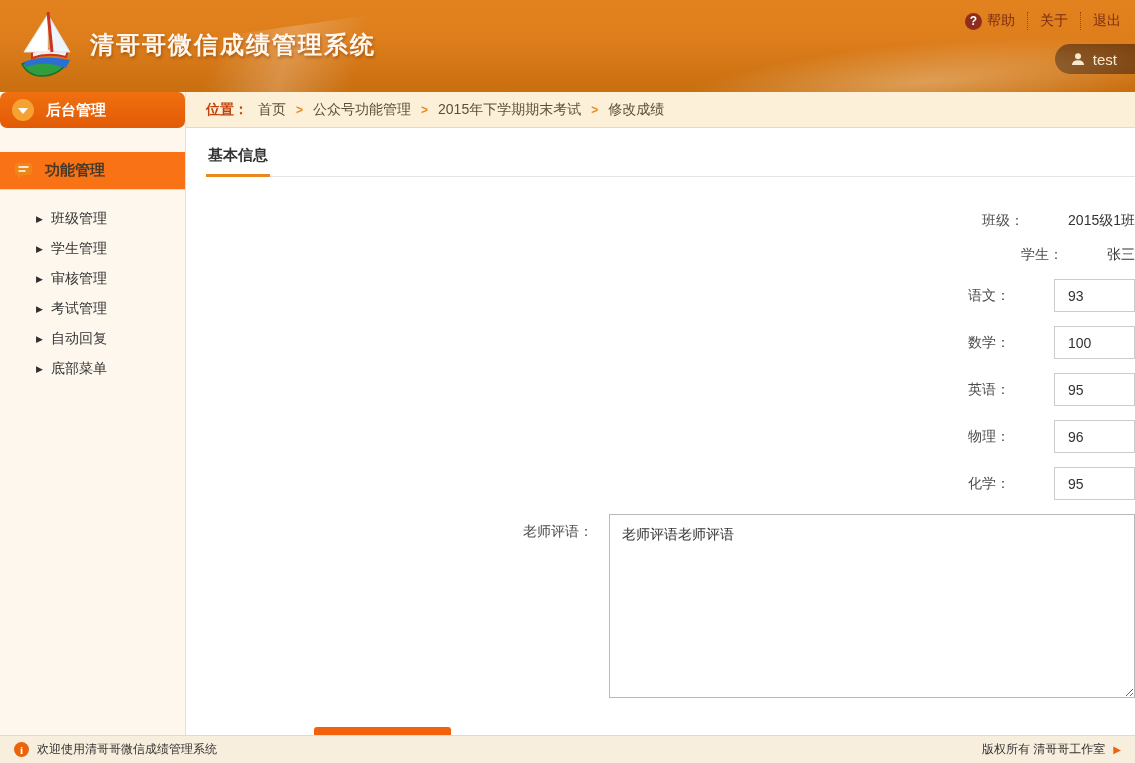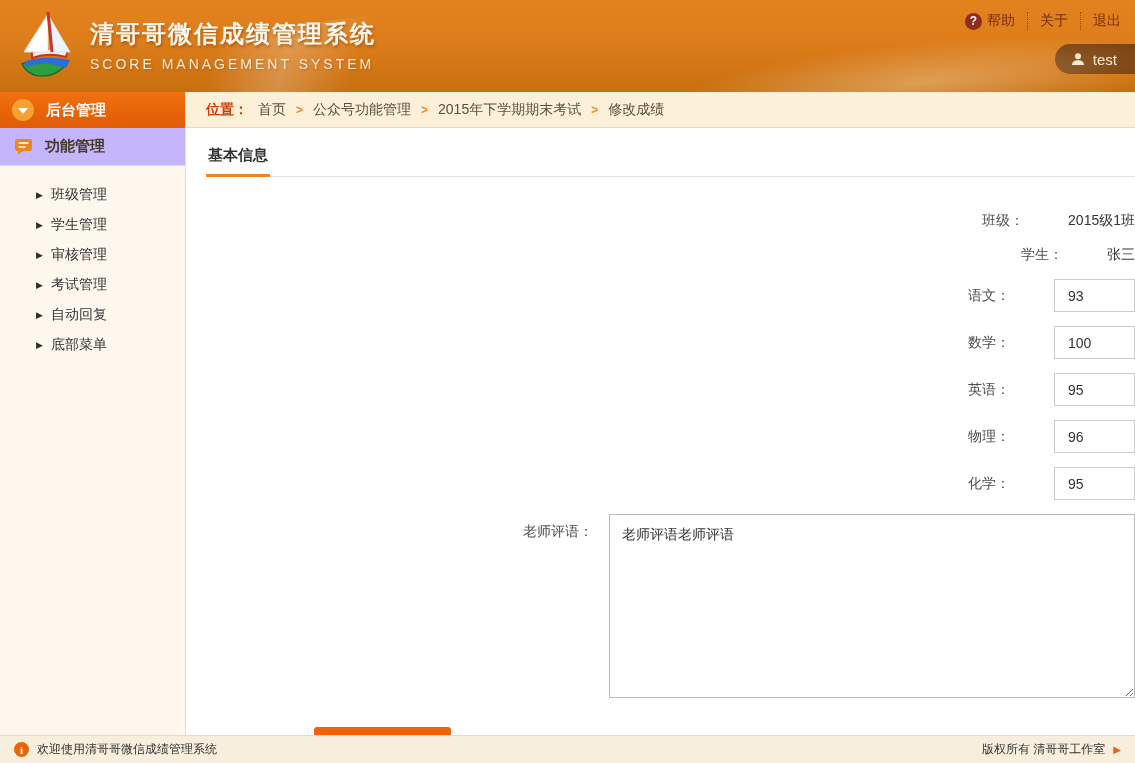--- a/index.html
+++ b/index.html
@@ -33,27 +33,27 @@
     background:rgba(86,43,8,.72); border-radius:16px 0 0 16px; display:flex; align-items:center;
     color:#f6e8cd; font-size:15px; cursor:pointer; }
   .user-icon { width:14px; height:14px; margin-right:8px; display:inline-block; }
 
   
   .body { flex:1 1 auto; display:flex; min-height:0; }
 
   
   .sidebar { width:186px; flex:0 0 186px; background:#fdf7ee; border-right:1px solid #ece0cd; display:flex; flex-direction:column; }
   .backstage { height:36px; background:linear-gradient(180deg,#f0700f 0%,#e25a06 100%);
-    display:flex; align-items:center; padding-left:12px; color:#fff; font-weight:bold; font-size:15px; cursor:pointer; }
+    display:flex; align-items:center; padding-left:12px; color:#fff; font-weight:bold; font-size:15px; cursor:pointer;border-radius:7px; }
   .backstage-icon { width:22px; height:22px; border-radius:50%; background:#f5a233; margin-right:12px;
     display:inline-flex; align-items:center; justify-content:center; }
   .chev-down { width:0; height:0; border-left:5px solid transparent; border-right:5px solid transparent;
     border-top:6px solid #fff; margin-top:1px; }
-  .func-header { height:38px; background:#c4b5fd; border-bottom:1px solid #f0ddb6;
-    display:flex; align-items:center; padding-left:14px; font-weight:bold; font-size:15px; color:#453a28; cursor:pointer; }
+  .func-header { height:38px; background:#f97316; border-bottom:1px solid #f0ddb6;
+    display:flex; align-items:center; padding-left:14px; font-weight:bold; font-size:15px; color:#453a28; cursor:pointer;margin-top:24px; }
   .func-icon { margin-right:12px; display:inline-flex; }
   .submenu { list-style:none; padding-top:14px; }
   .submenu li { height:30px; display:flex; align-items:center; padding-left:36px; font-size:14px; color:#333; cursor:pointer; }
   .tri { font-size:9px; color:#2f2f2f; margin-right:8px; }
 
   
   .main { flex:1 1 auto; display:flex; flex-direction:column; min-width:0; background:#fff; }
   .breadcrumb { height:36px; flex:0 0 36px; background:#fdf0d8; border-bottom:1px solid #eadbb9;
     display:flex; align-items:center; padding-left:20px; font-size:14px; color:#63523a; }
   .crumb-prefix { color:#c2410c; font-weight:bold; margin-right:10px; }
@@ -100,21 +100,20 @@
       <svg class="logo" viewBox="0 0 78 78">
         <path d="M14 58 Q30 50 60 56 Q50 70 34 70 Q20 70 14 58 Z" fill="#2e9e3f" stroke="#1c6e2a" stroke-width="1.5"></path>
         <path d="M16 56 Q36 48 62 54 L58 62 Q36 54 18 61 Z" fill="#2c6fd4"></path>
         <path d="M24 52 Q40 46 58 51 L60 44 Q40 40 24 46 Z" fill="#f5f2e8" stroke="#cc3322" stroke-width="2"></path>
         <path d="M40 8 L40 46 L16 46 Z" fill="#ffffff" stroke="#e8e2d2" stroke-width="1"></path>
         <path d="M42 12 L62 46 L42 46 Z" fill="#eef4fb" stroke="#d8e0ea" stroke-width="1"></path>
         <path d="M40 6 L44 46" stroke="#cc3322" stroke-width="3" fill="none"></path>
       </svg>
       <div class="brand-text">
         <div class="brand-title">清哥哥微信成绩管理系统</div>
-        <div class="brand-sub">SCORE MANAGEMENT SYSTEM</div>
       </div>
     </div>
     <div class="header-right">
       <span class="hlink">
         <span class="qicon">?</span>
         <span>帮助</span>
       </span>
       <span class="hlink">
         <span>关于</span>
       </span>

